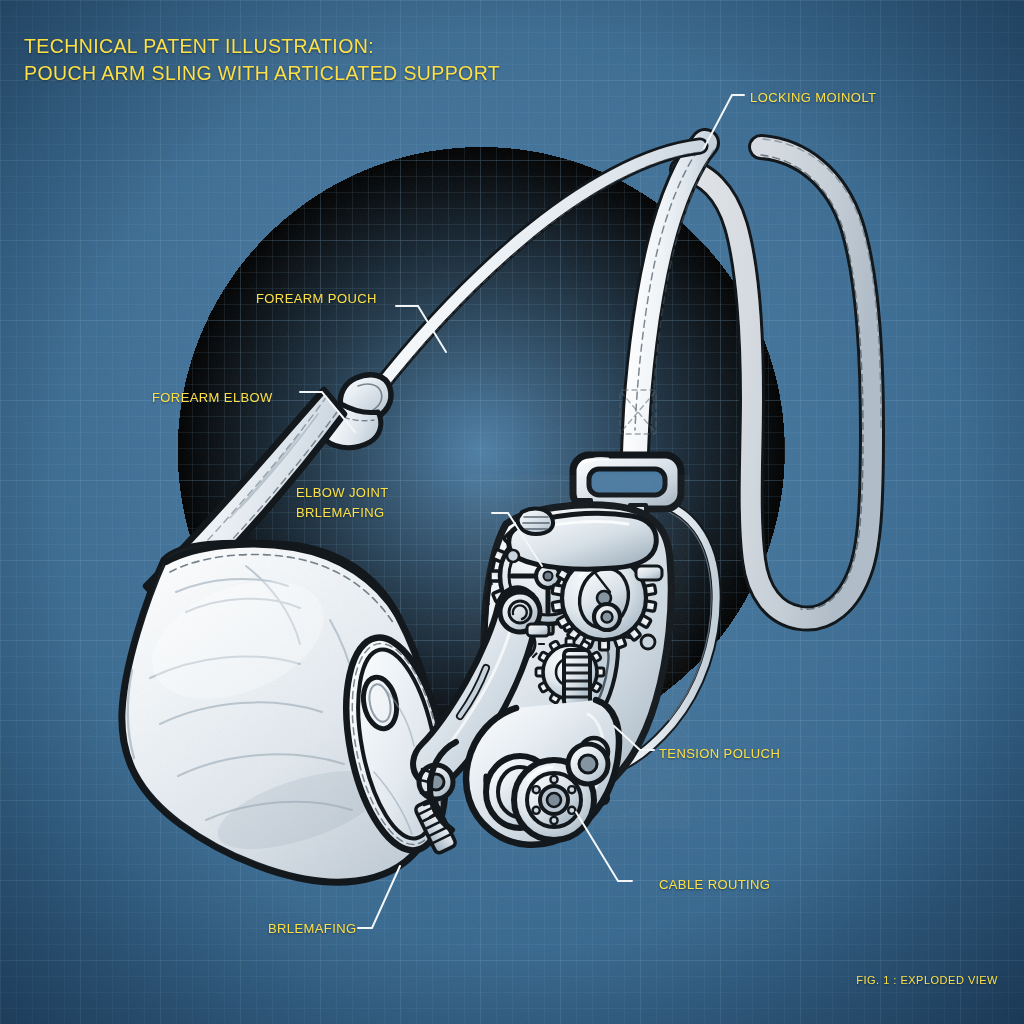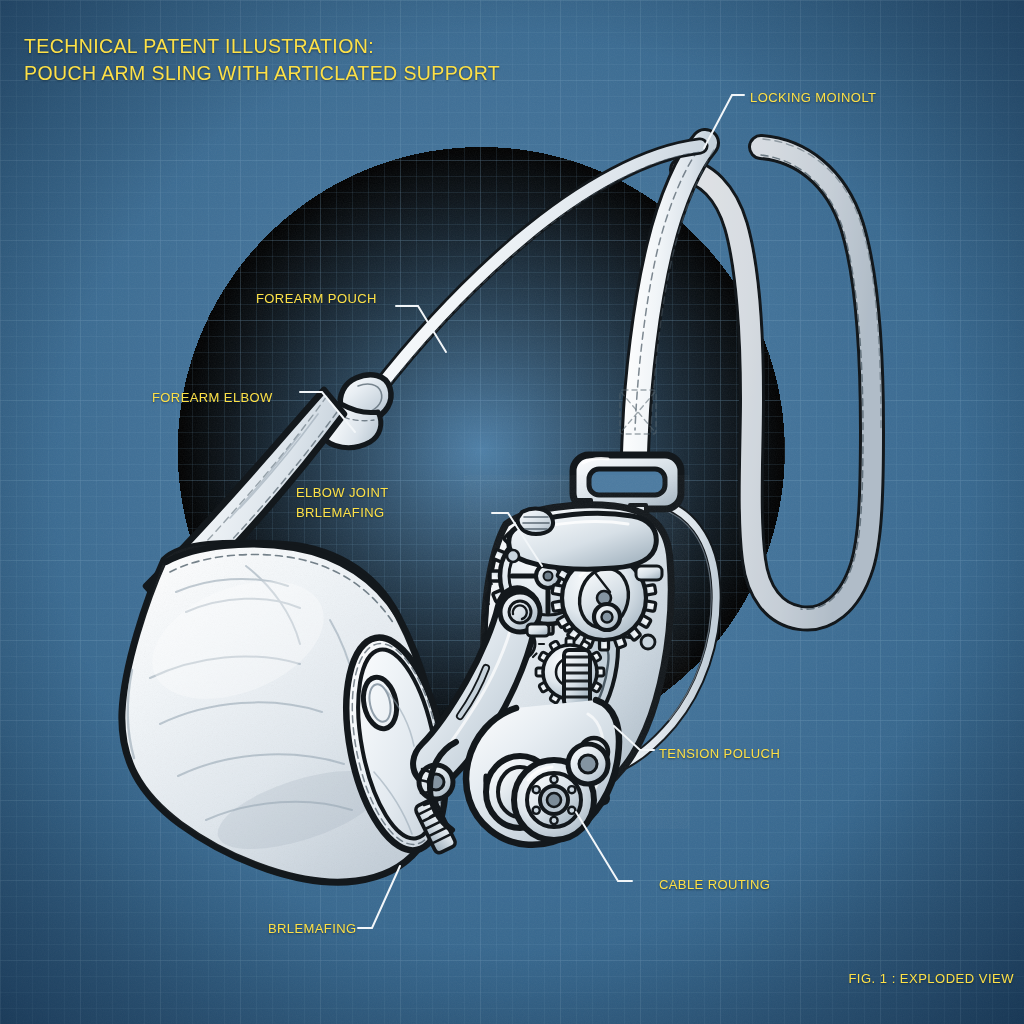--- a/index.html
+++ b/index.html
@@ -34,22 +34,22 @@
     line-height: 27px;
     font-weight: 400;
   }
   .callout {
     font-size: 13px;
     line-height: 20px;
     font-weight: 400;
   }
   .callout.ralign { text-align: left; }
   #figcaption {
-    right: 10px; bottom: 38px;
-    font-size: 13px;
+    right: 26px; bottom: 38px;
+    font-size: 11px;
     letter-spacing: 0.5px;
   }
 </style>
 </head>
 <body>
 
 <div id="stage">
 
   <svg class="layer" viewBox="0 0 1024 1024">
     <defs>

